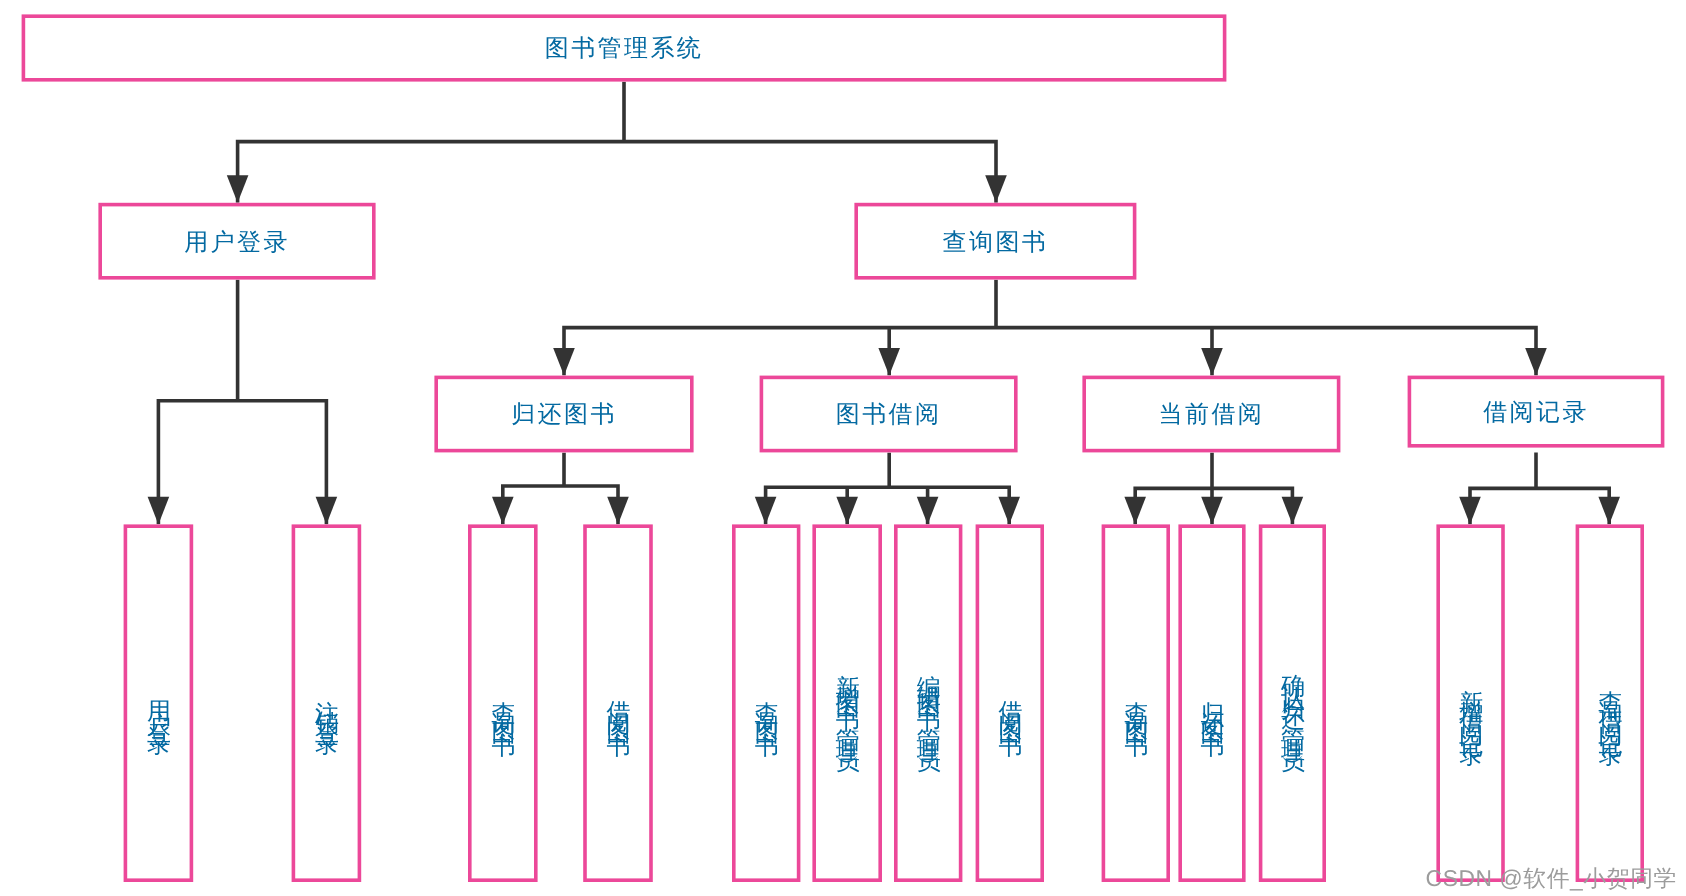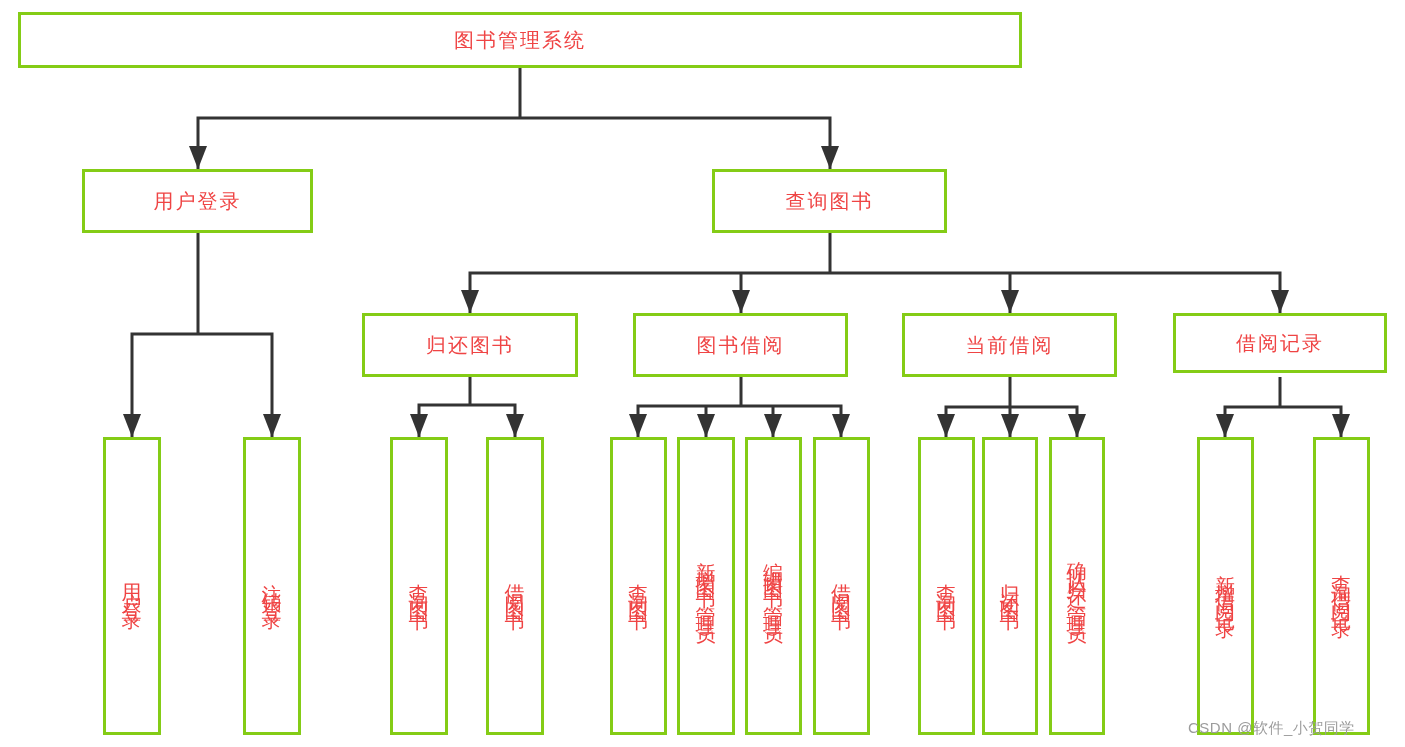--- a/index.html
+++ b/index.html
@@ -1,33 +1,33 @@
 <!DOCTYPE html>
 <html><head>
 <meta charset="utf-8">
 <style>
   html,body{margin:0;padding:0;background:#ffffff;}
   .canvas{
     position:relative;width:1405px;height:747px;background:#ffffff;
     font-family:"Liberation Sans",sans-serif;overflow:hidden;
   }
   .box{
-    position:absolute;background:#ffffff;border:3px solid #84cc16;
+    position:absolute;background:#ffffff;border:3px solid #ec4899;
     box-sizing:border-box;display:flex;align-items:center;justify-content:center;
-    color:#ef4444;
+    color:#0369a1;
   }
   .hbox{font-size:20px;letter-spacing:2px;white-space:nowrap;}
   .vbox{
     writing-mode:vertical-rl;text-orientation:mixed;
     font-size:20px;letter-spacing:9px;line-height:1;
   }
   svg.conn{position:absolute;left:0;top:0;pointer-events:none;}
   .watermark{
     position:absolute;left:1188px;top:719px;width:210px;
-    font-size:15px;color:#9c9c9c;white-space:nowrap;z-index:5;
+    font-size:19px;color:#9c9c9c;white-space:nowrap;z-index:5;
     letter-spacing:0.5px;
   }
 </style>
 </head>
 <body>
 
 <div class="canvas">
 
   <svg class="conn" width="1405" height="747" viewBox="0 0 1405 747">
     <g stroke="#333333" stroke-width="3" fill="none">

